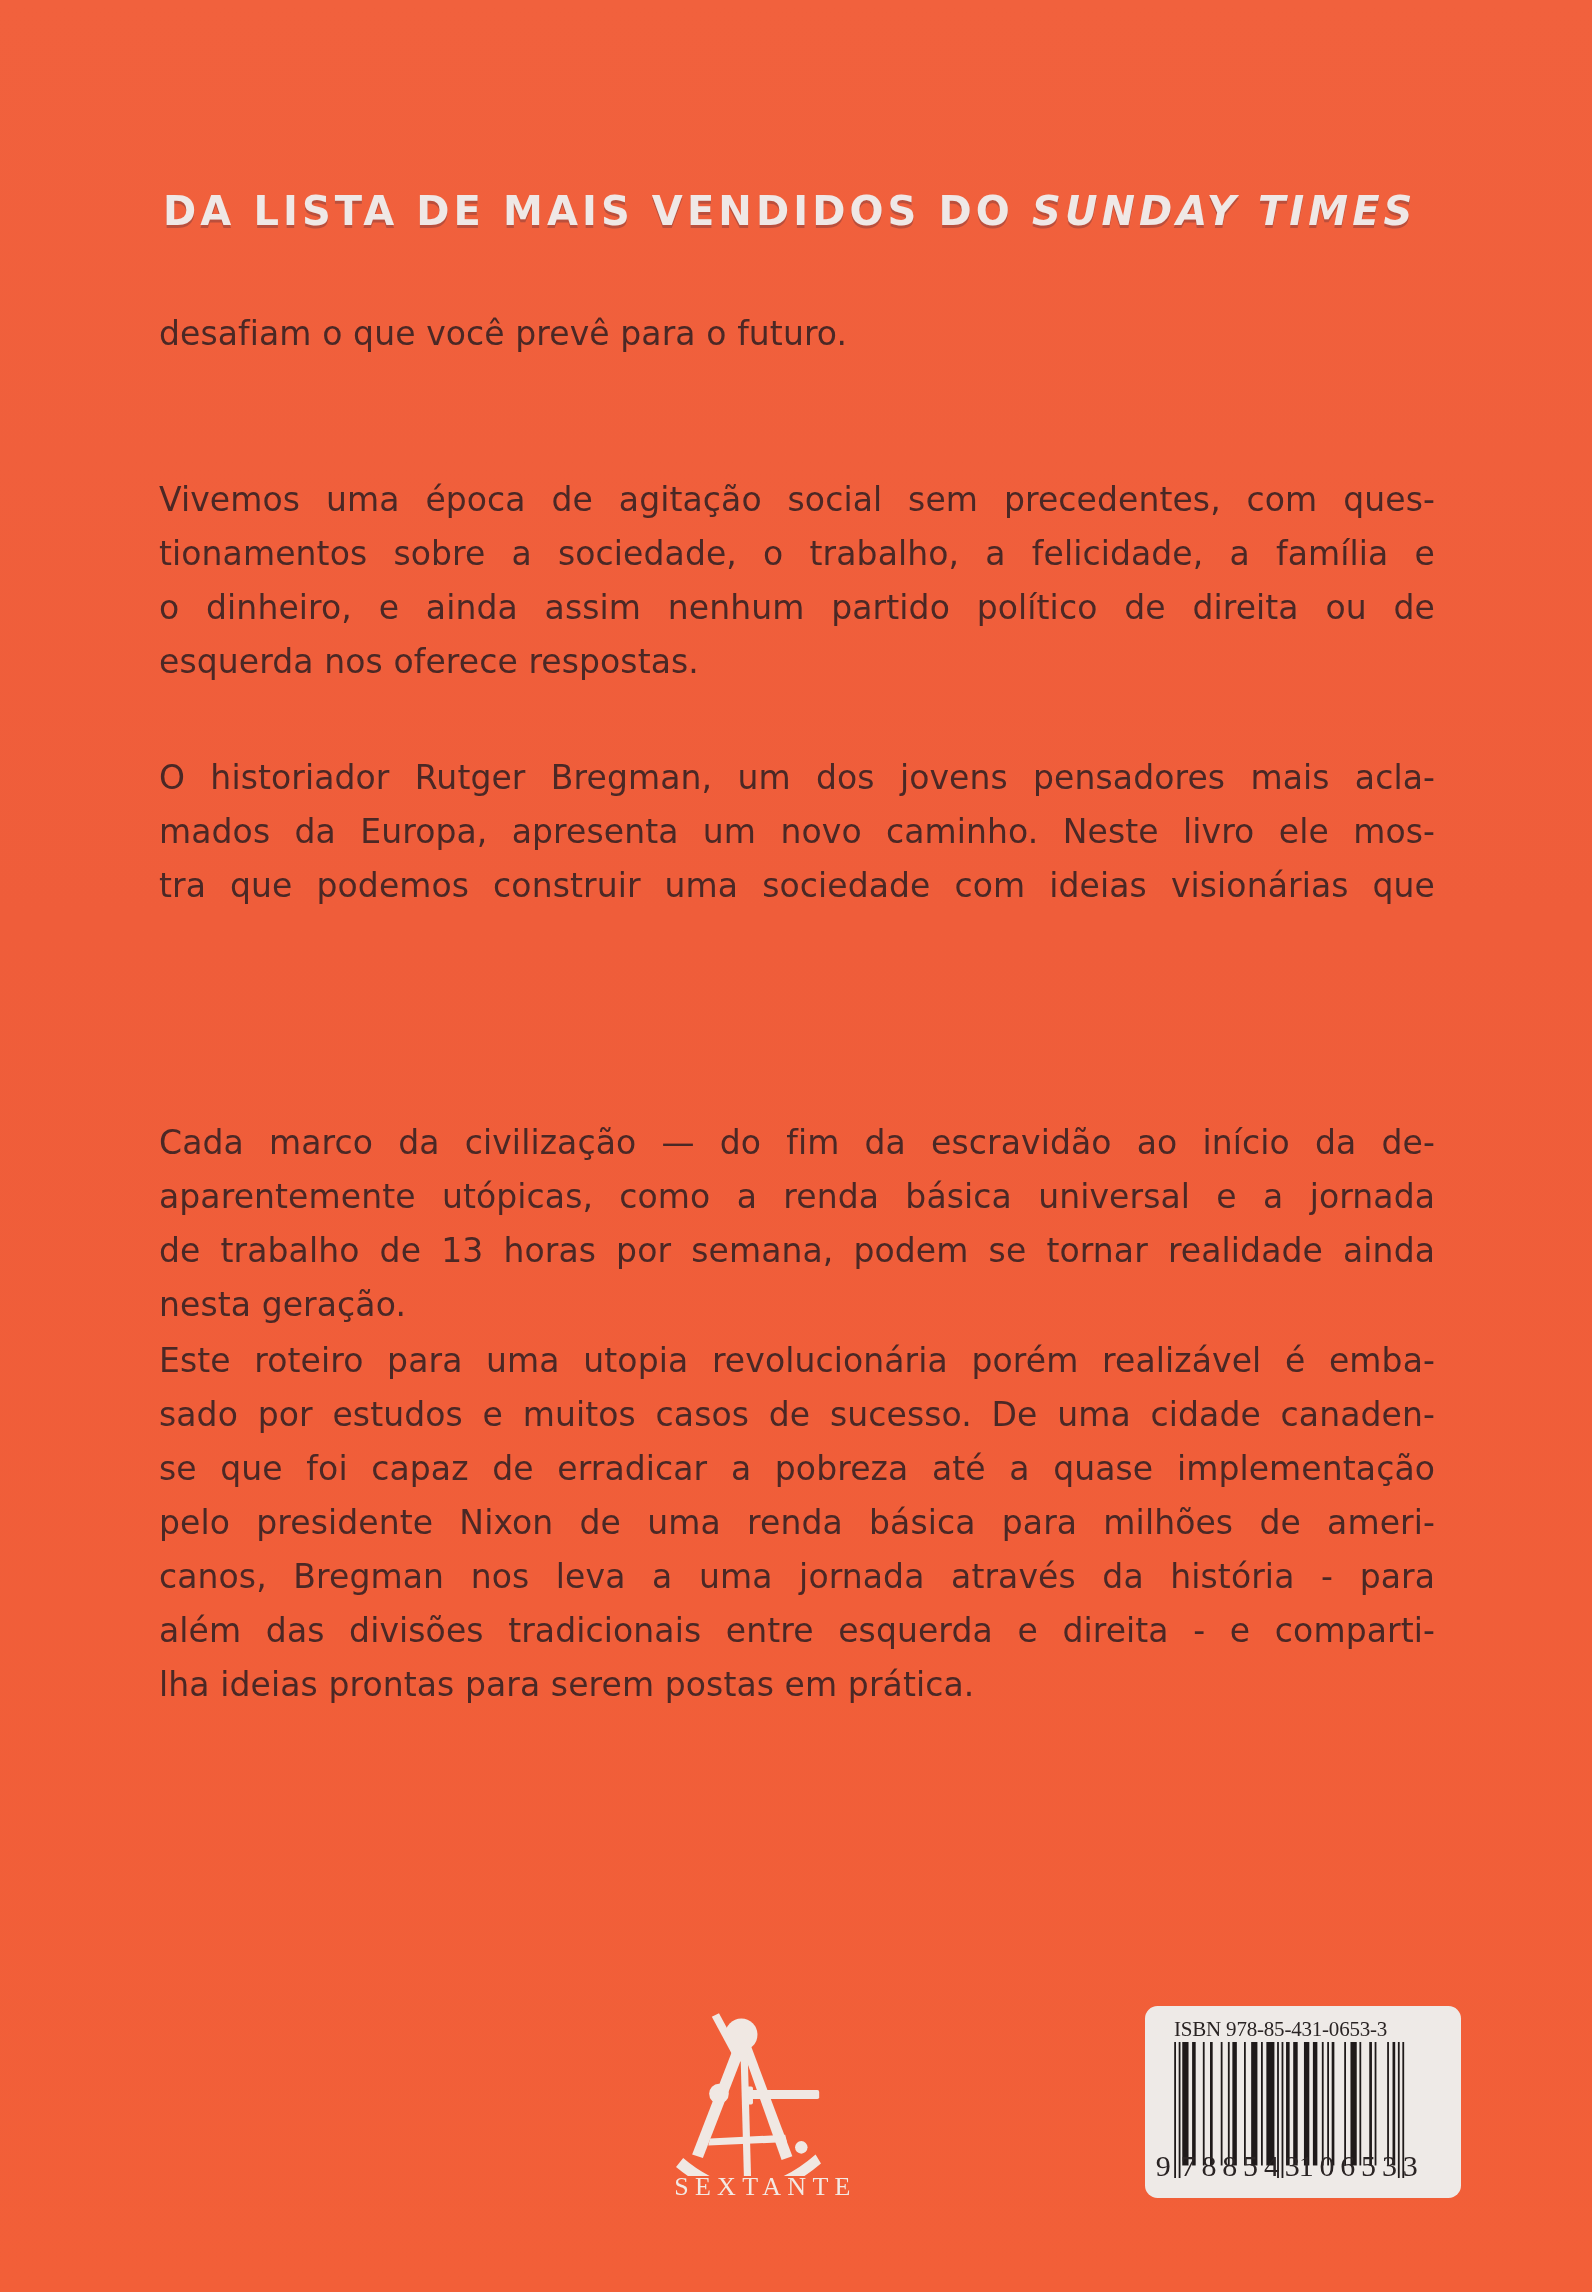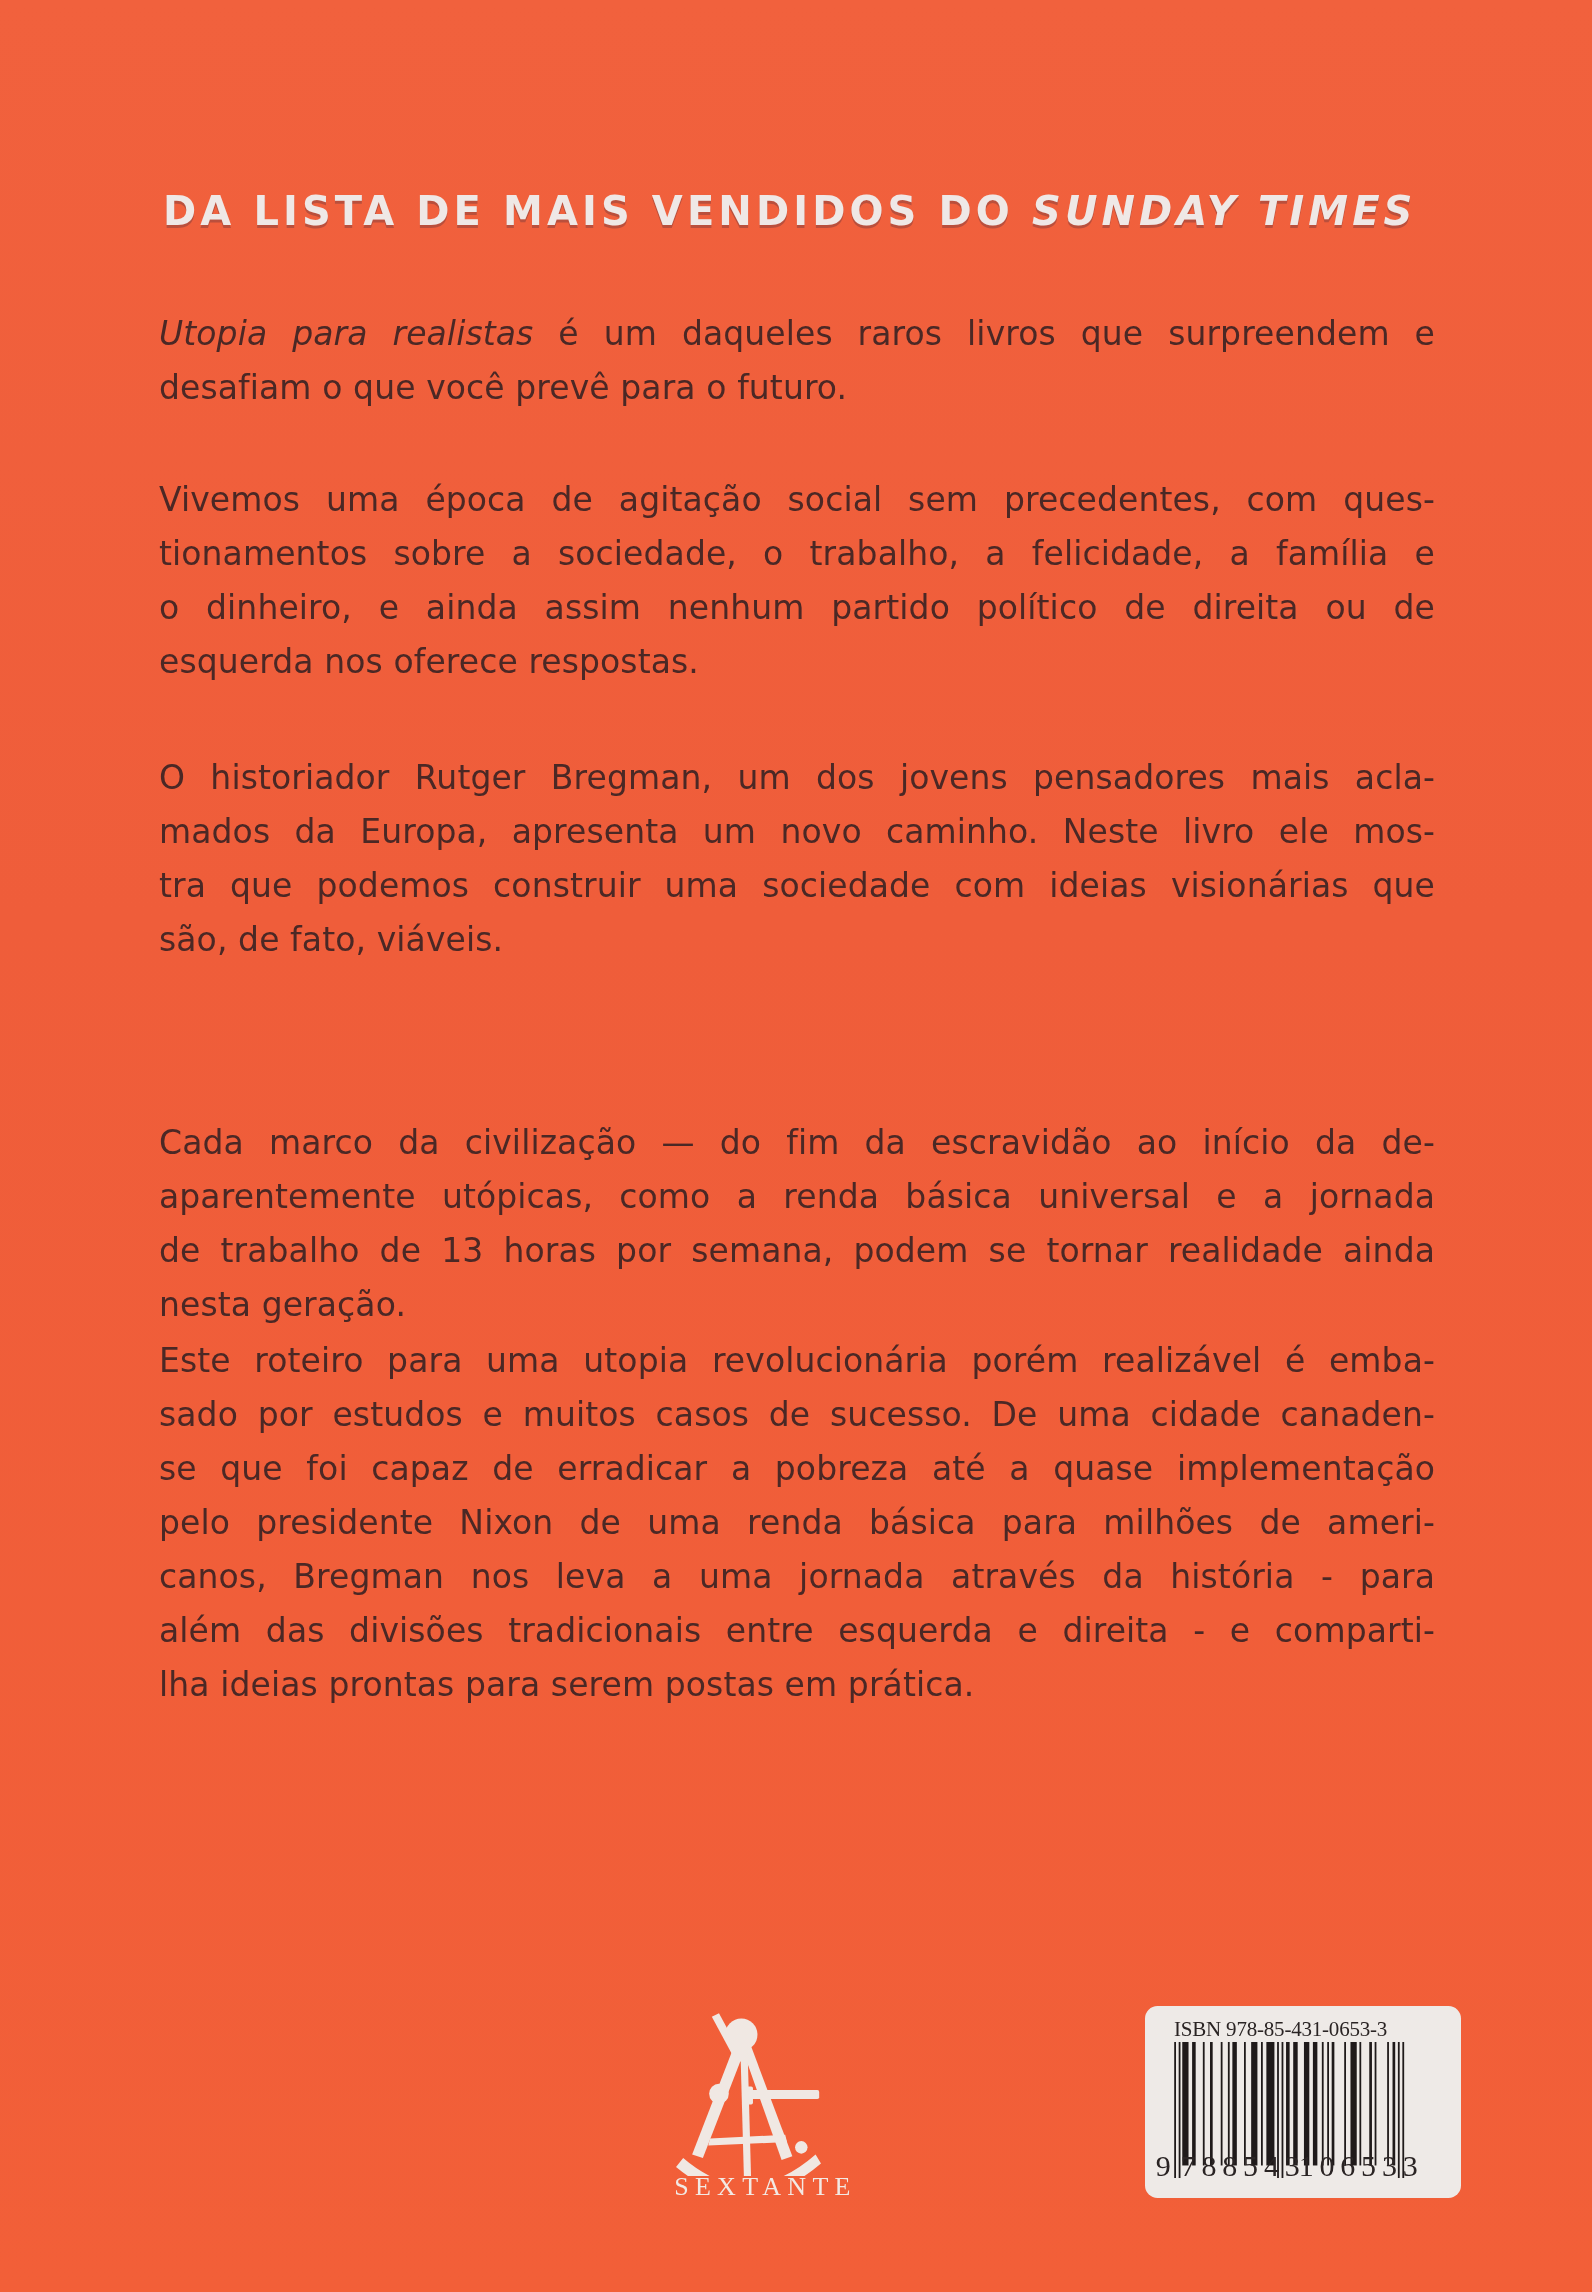--- a/index.html
+++ b/index.html
@@ -131,36 +131,34 @@
     .isbn-bottom .grp2 { position: absolute; left: 143px; top: 0; letter-spacing: 5.8px; }
   </style>
 </head>
 <body>
 
 <div class="cover"></div>
 
 <div class="heading"><span>DA LISTA DE MAIS VENDIDOS DO </span><span class="it">SUNDAY TIMES</span></div>
 
 <div class="body-text" id="p1">
-  <span class="line"><span class="it">Utopia para realistas</span><span> é um daqueles raros livros que surpreendem e</span></span>
   <span class="line last">desafiam o que você prevê para o futuro.</span>
 </div>
 
 <div class="body-text" id="p2">
   <span class="line">Vivemos uma época de agitação social sem precedentes, com ques-</span>
   <span class="line">tionamentos sobre a sociedade, o trabalho, a felicidade, a família e</span>
   <span class="line">o dinheiro, e ainda assim nenhum partido político de direita ou de</span>
   <span class="line last">esquerda nos oferece respostas.</span>
 </div>
 
 <div class="body-text" id="p3">
   <span class="line">O historiador Rutger Bregman, um dos jovens pensadores mais acla-</span>
   <span class="line">mados da Europa, apresenta um novo caminho. Neste livro ele mos-</span>
   <span class="line">tra que podemos construir uma sociedade com ideias visionárias que</span>
-  <span class="line last">são, de fato, viáveis.</span>
 </div>
 
 <div class="body-text" id="p4">
   <span class="line">Cada marco da civilização — do fim da escravidão ao início da de-</span>
   <span class="line">aparentemente utópicas, como a renda básica universal e a jornada</span>
   <span class="line">de trabalho de 13 horas por semana, podem se tornar realidade ainda</span>
   <span class="line last">nesta geração.</span>
 </div>
 
 <div class="body-text" id="p5">

